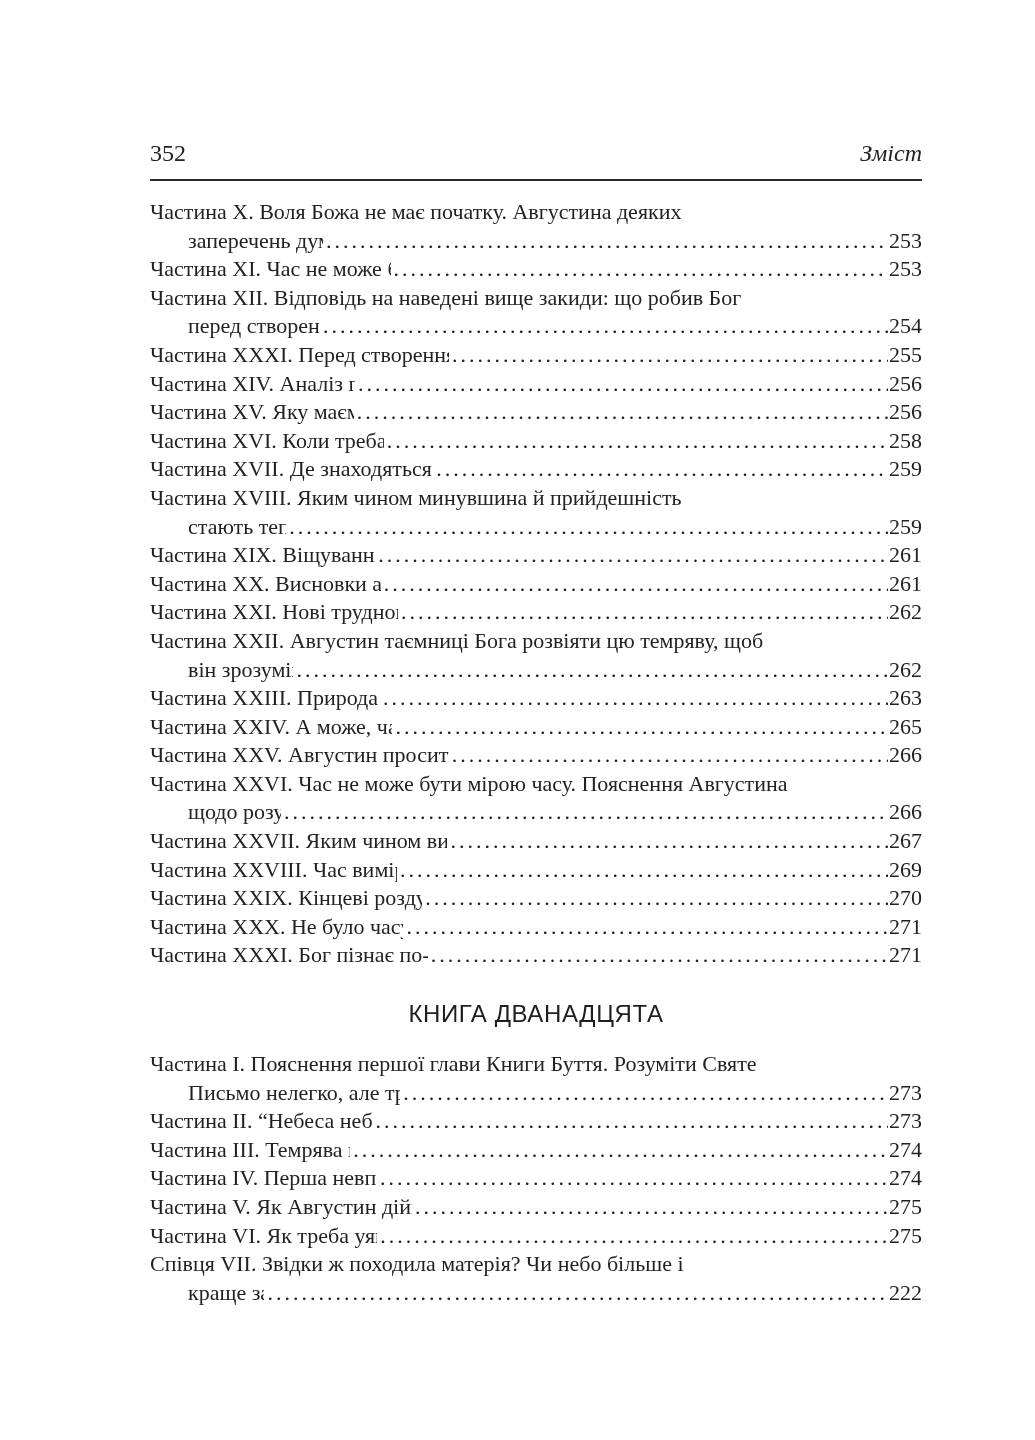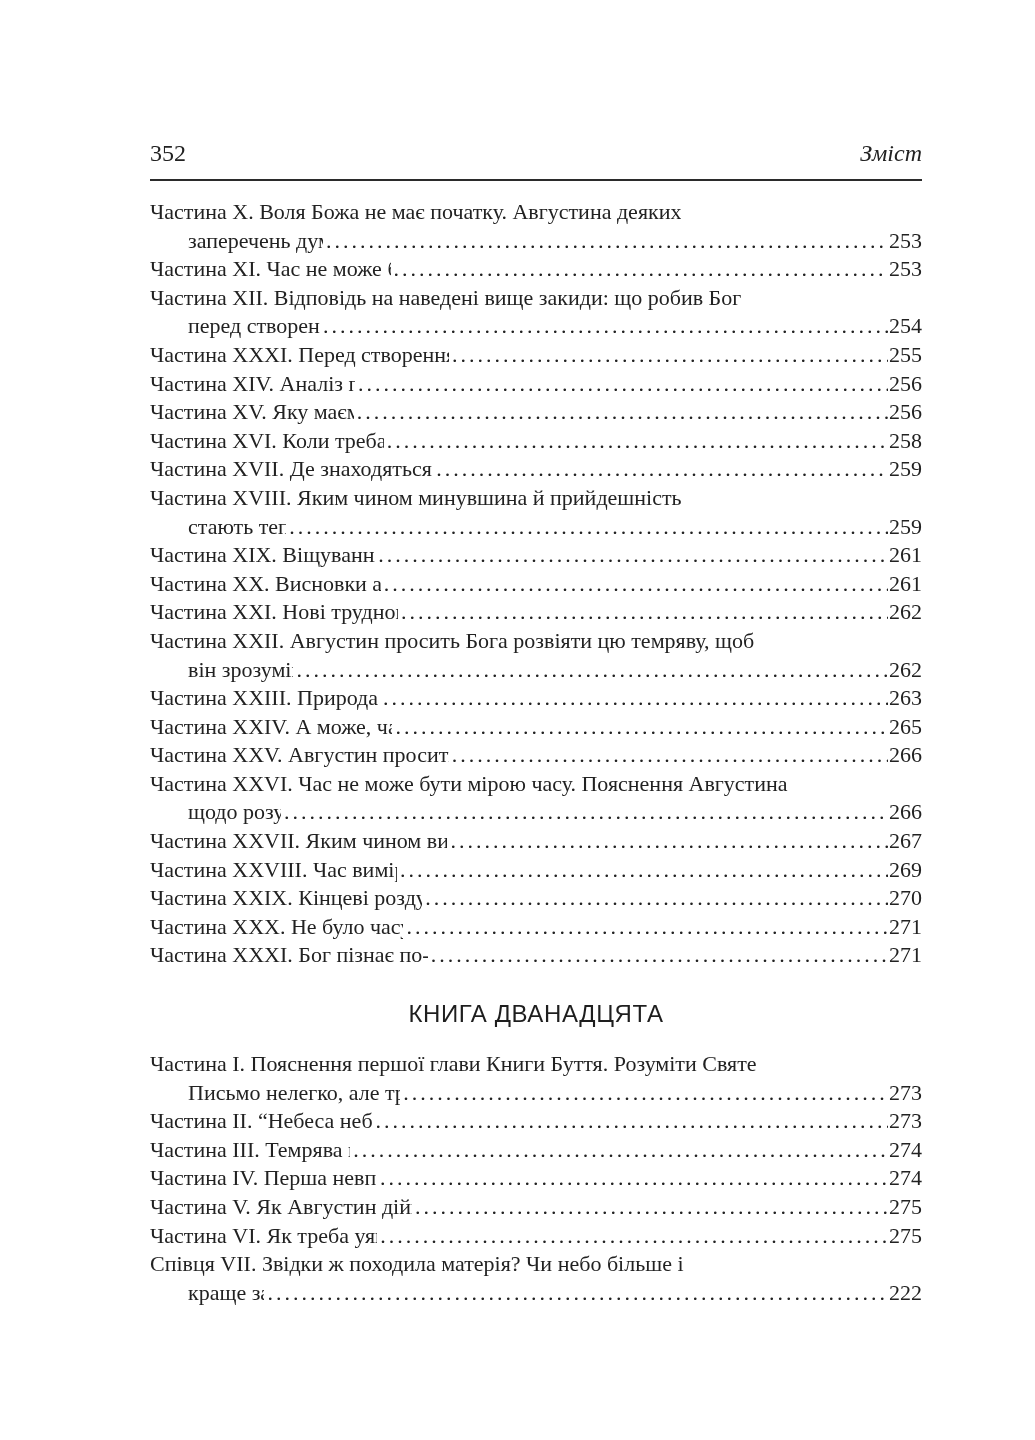--- a/index.html
+++ b/index.html
@@ -190,21 +190,21 @@
             <span class="title"> Нові труднощі вимірювання часу</span>
       <span class="dots"></span>
       <span class="page">262</span>
     </div>
 
   </div>
 
   <div class="entry">
     <div class="line line-1">
       <span class="label">Частина XXII.</span>
-            <span class="title"> Августин просить Бога розвіяти цю темряву, щоб</span>
+            <span class="title"> Августин таємниці Бога розвіяти цю темряву, щоб</span>
 
     </div>
     <div class="line line-2">
       <span class="title">він зрозумів ці таємниці</span>
       <span class="dots"></span>
       <span class="page">262</span>
     </div>
   </div>
 
   <div class="entry">

